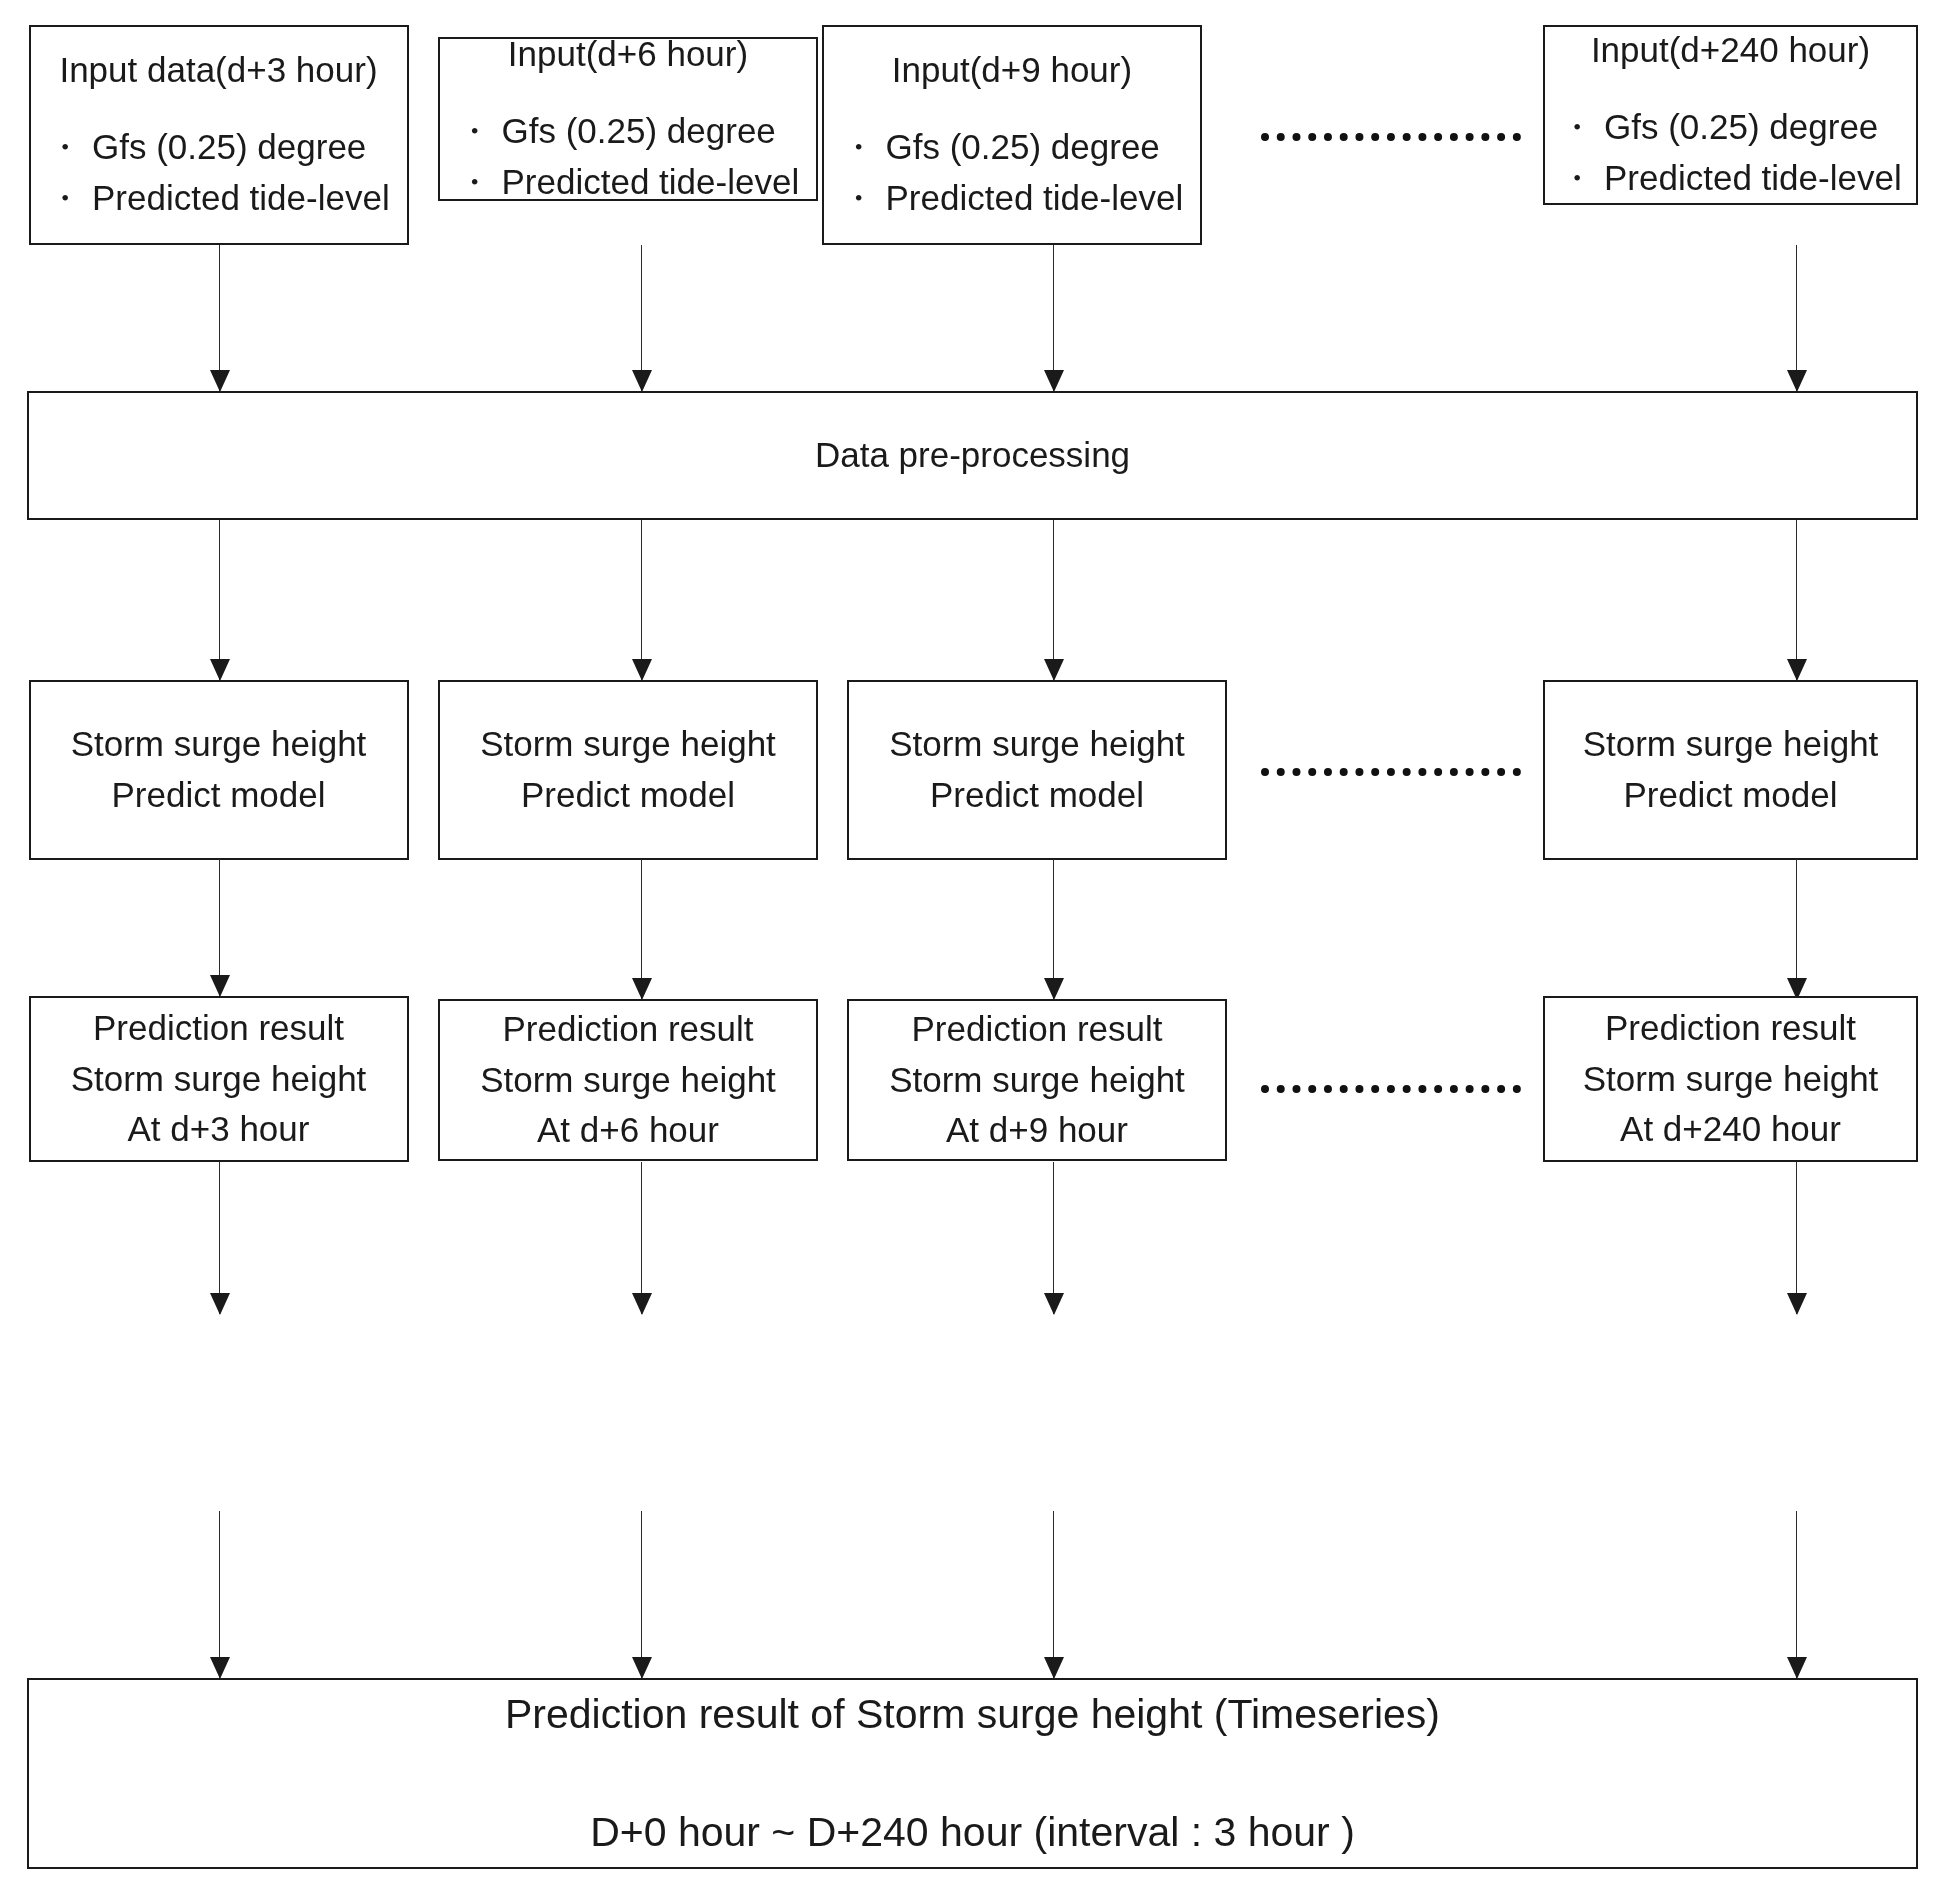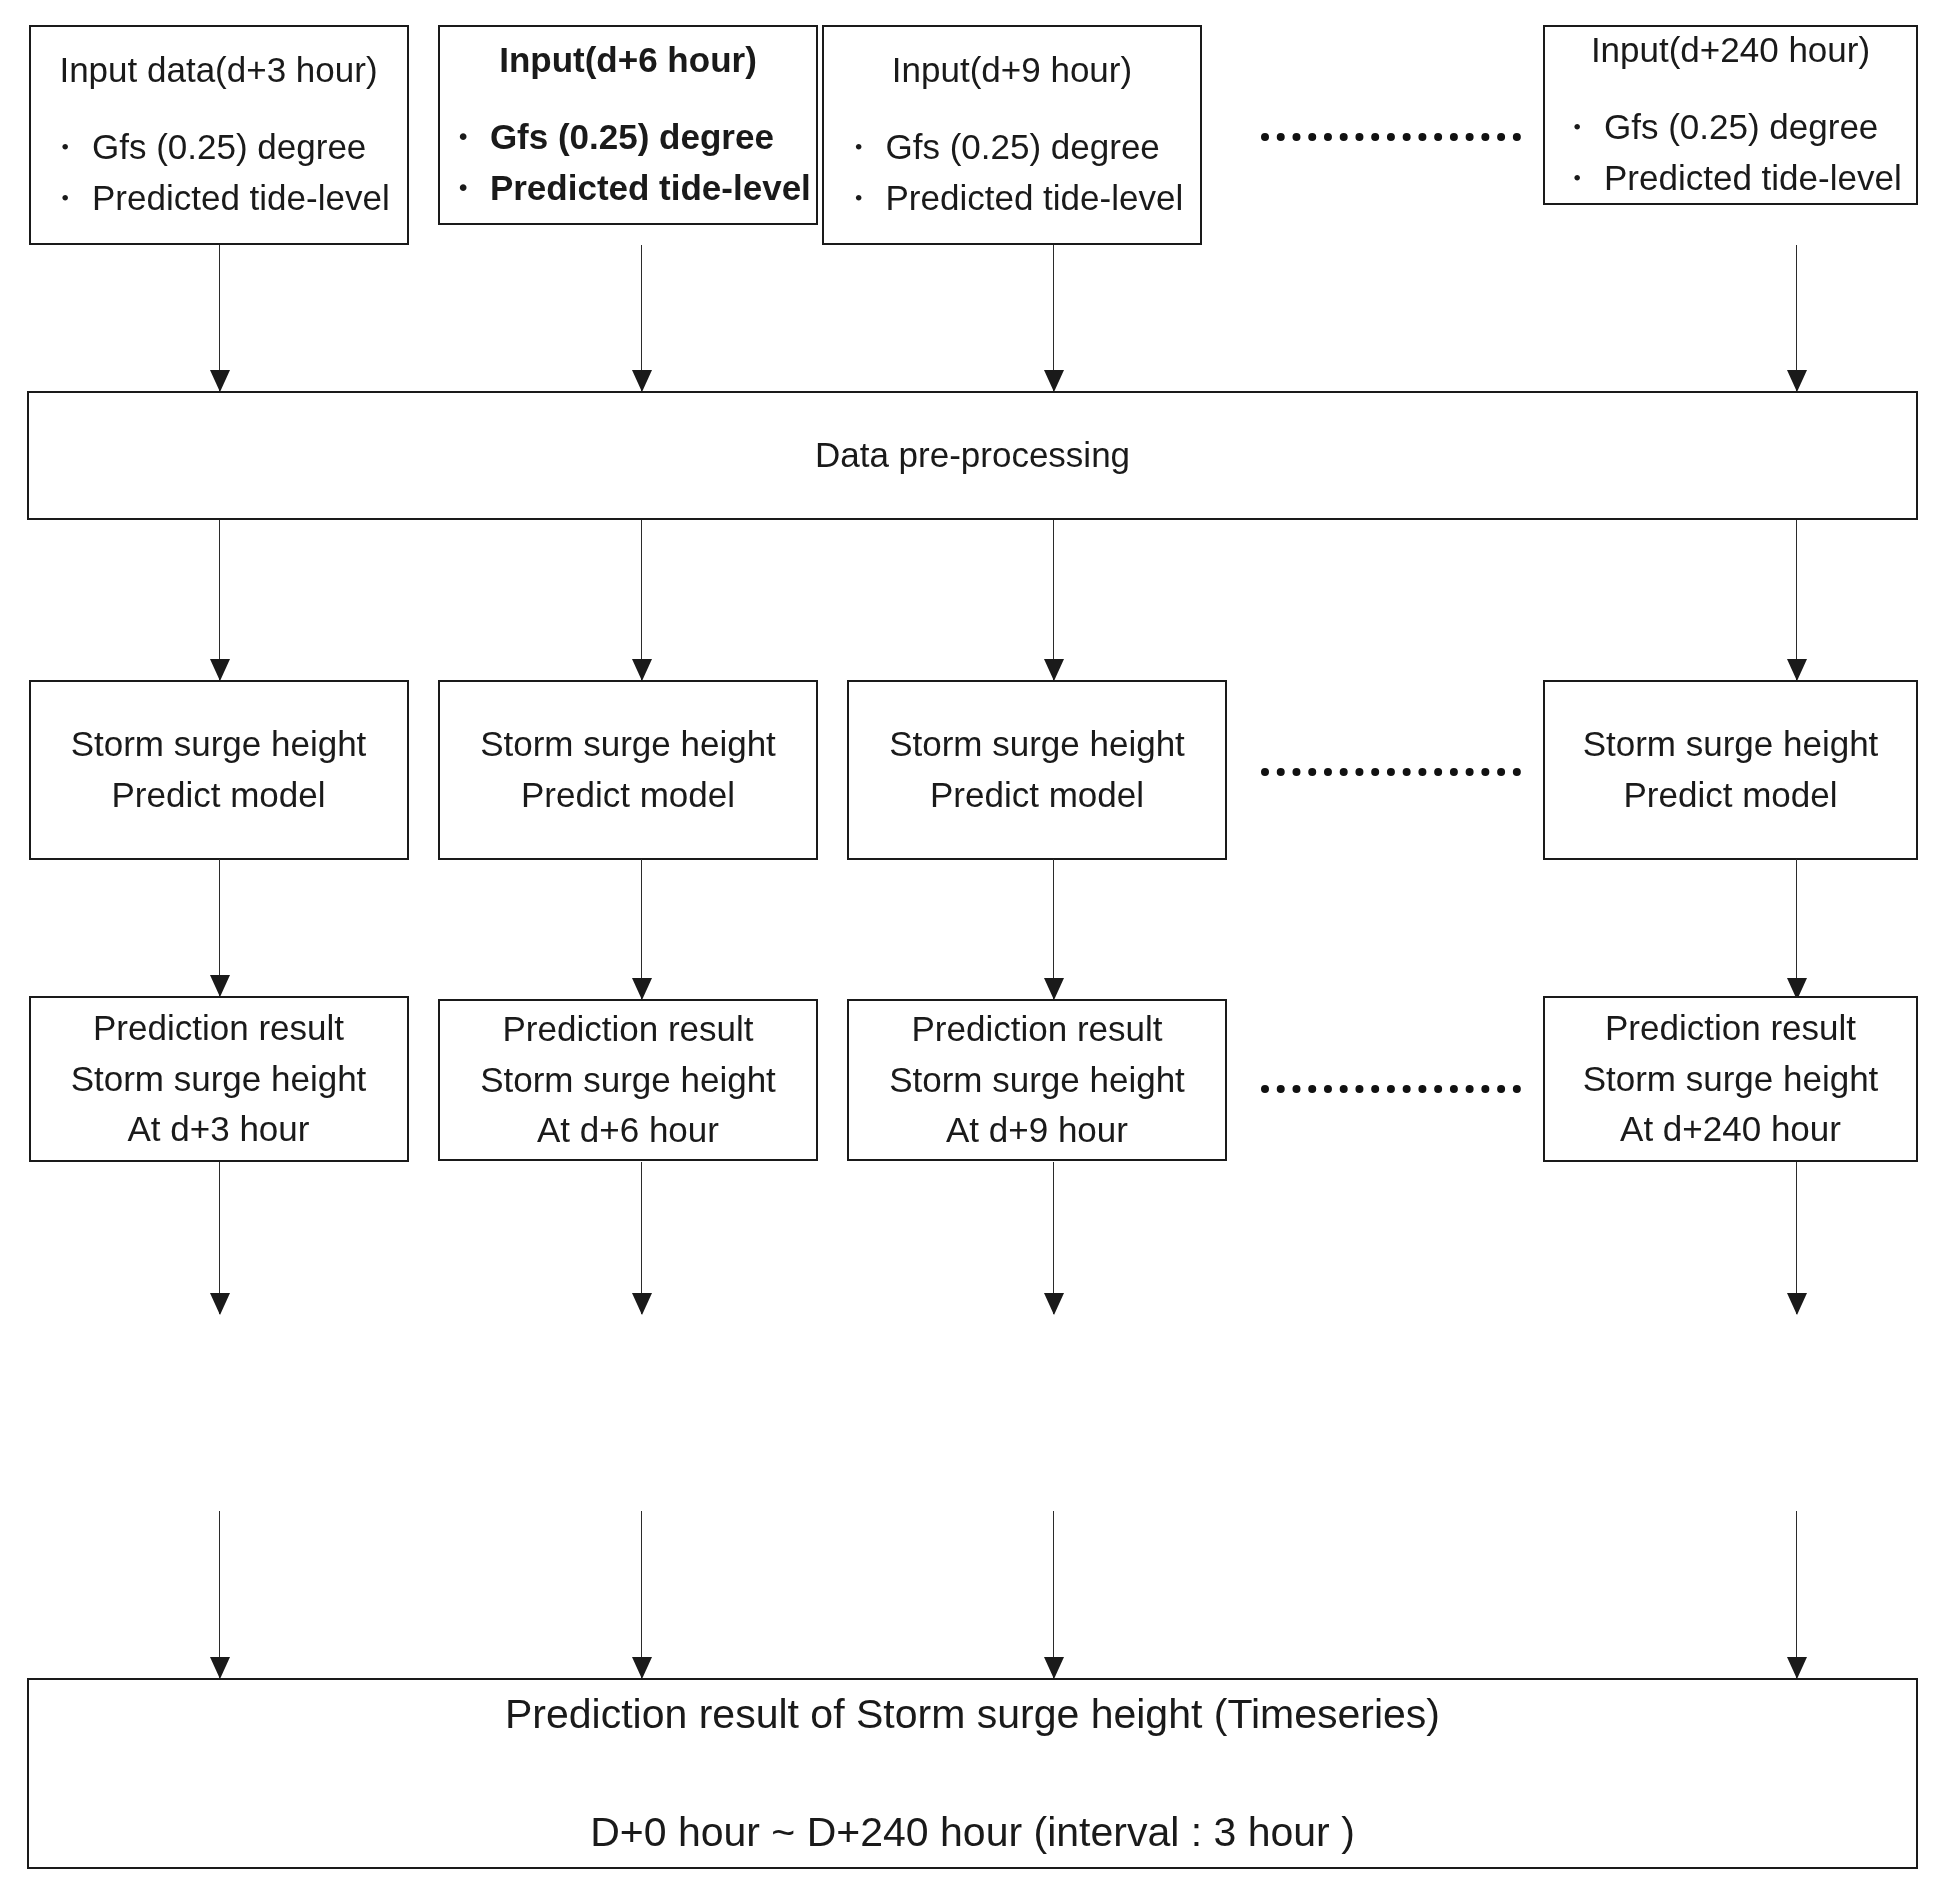--- a/index.html
+++ b/index.html
@@ -80,21 +80,21 @@
 <div id="canvas">
 
   <div class="box" style="left:28.5px; top:25px; width:380px; height:220px;">
     <div class="title">Input data(d+3 hour)</div>
     <div class="bullets">
       <div>・ Gfs (0.25) degree</div>
       <div>・ Predicted tide-level</div>
     </div>
   </div>
 
-  <div class="box" style="left:438px; top:25px; width:380px; height:200px;font-weight:bold;">
+  <div class="box" style="left:438px; top:37px; width:380px; height:164px;">
     <div class="title">Input(d+6 hour)</div>
     <div class="bullets">
       <div>・ Gfs (0.25) degree</div>
       <div>・ Predicted tide-level</div>
     </div>
   </div>
 
   <div class="box" style="left:822px; top:25px; width:380px; height:220px;">
     <div class="title">Input(d+9 hour)</div>
     <div class="bullets">

